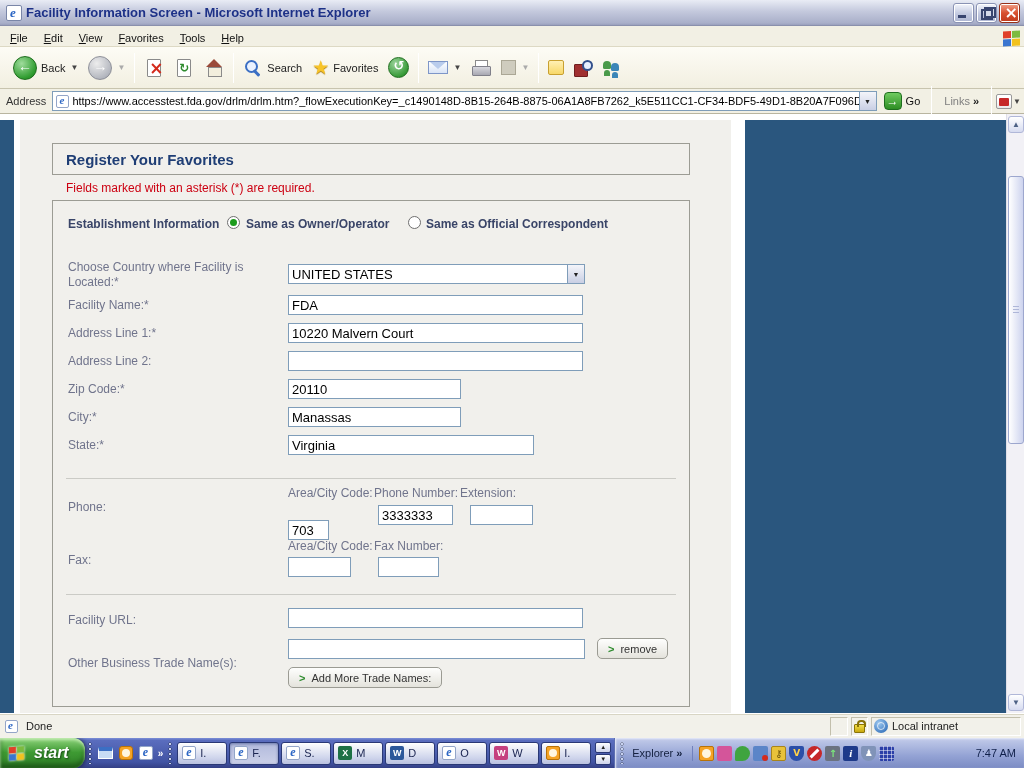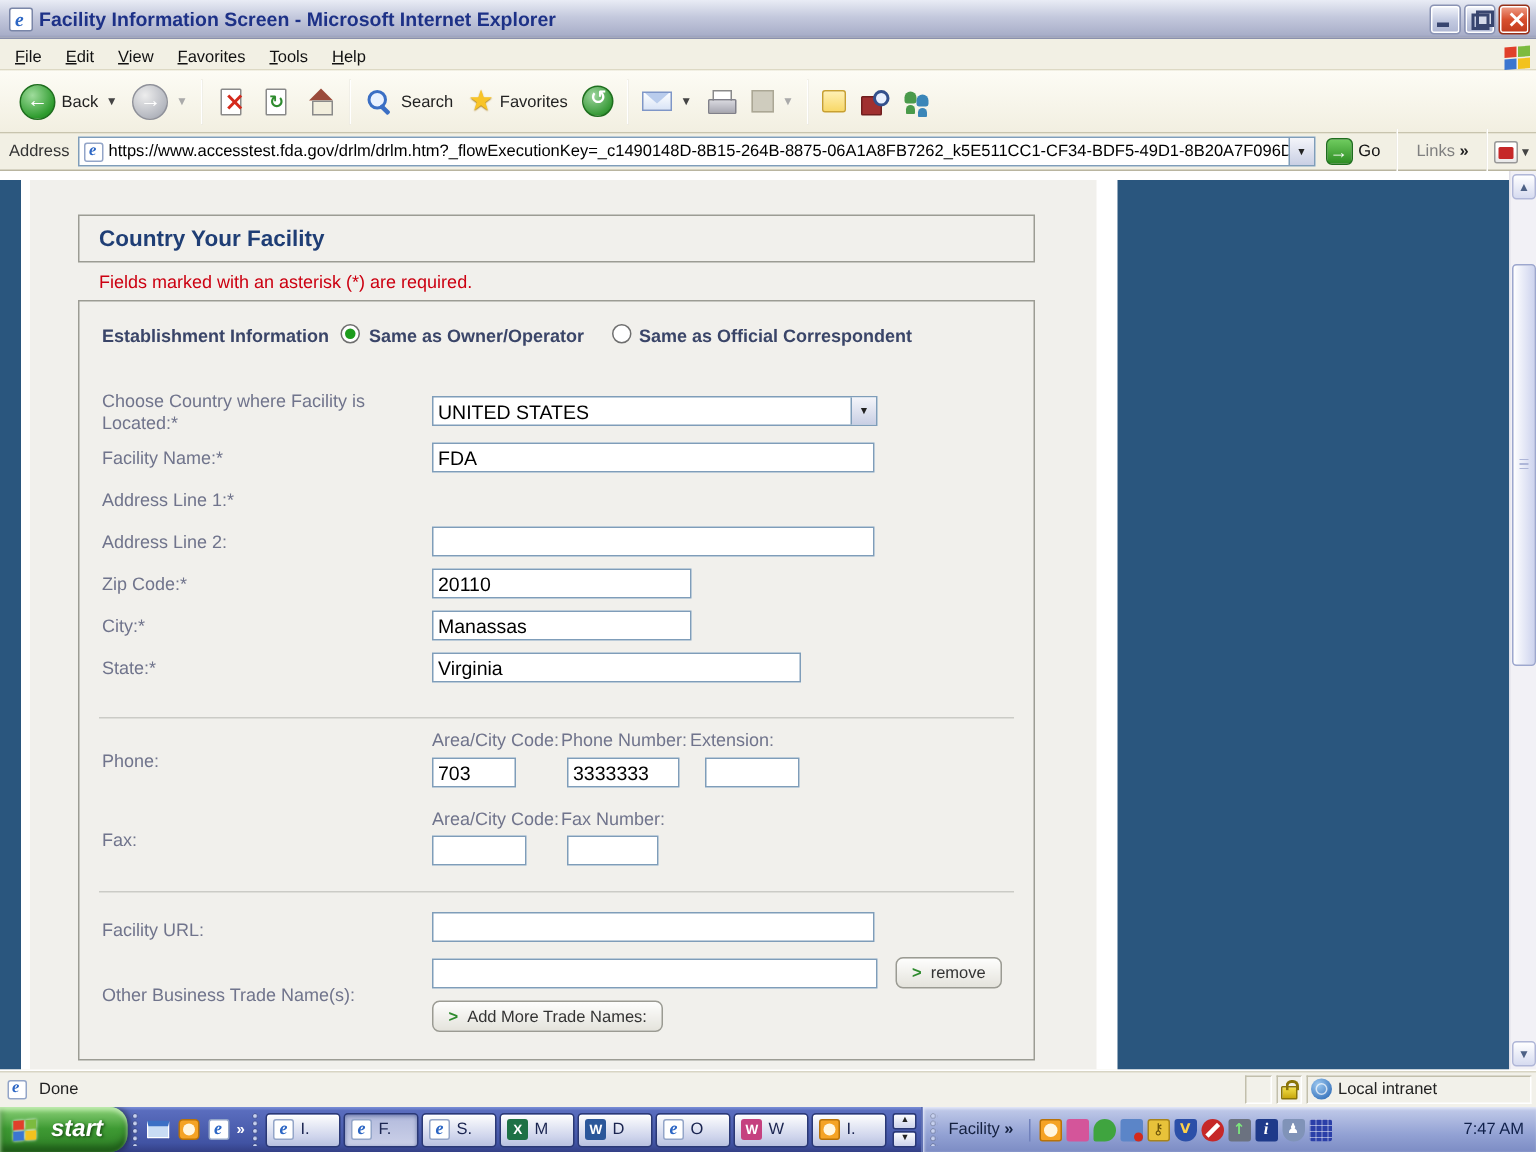--- a/index.html
+++ b/index.html
@@ -272,21 +272,21 @@
     <span class="pdf-ico"></span>
     <span class="drop">▼</span>
   </div>
 
   <div class="viewport">
     <div class="page-gray"></div>
     <div class="stripe-left"></div>
     <div class="stripe-right"></div>
 
     <div class="hdrbox">
-      <span class="hdr-title">Country Your Facility</span>
+      <span class="hdr-title">Register Your Favorites</span>
     </div>
     <div class="rednote">Fields marked with an asterisk (*) are required.</div>
 
     <div class="mainbox"></div>
 
     <span class="estlbl" style="left:68px;top:103px;">Establishment Information</span>
     <span class="rad sel" style="left:227px;top:102px;"></span>
     <span class="estlbl" style="left:246px;top:103px;text-align:center;">Same as Owner/Operator</span>
     <span class="rad" style="left:408px;top:102px;"></span>
     <span class="estlbl" style="left:426px;top:103px;">Same as Official Correspondent</span>
@@ -294,40 +294,41 @@
     <span class="flbl" style="left:68px;top:146px;width:205px;">Choose Country where Facility is Located:*</span>
     <span class="fsel" style="left:288px;top:150px;">
       <span class="fsel-text">UNITED STATES</span>
       <span class="fsel-btn">▼</span>
     </span>
 
     <span class="flbl" style="left:68px;top:184px;">Facility Name:*</span>
     <input class="fi" style="left: 288px; top: 181px; width: 295px;" value="FDA">
 
     <span class="flbl" style="left:68px;top:212px;">Address Line 1:*</span>
+    <input class="fi" style="left: 288px; top: 209px; width: 295px;" value="10220 Malvern Court">
 
     <span class="flbl" style="left:68px;top:240px;">Address Line 2:</span>
     <input class="fi" style="left: 288px; top: 237px; width: 295px;" value="">
 
     <span class="flbl" style="left:68px;top:268px;">Zip Code:*</span>
     <input class="fi" style="left: 288px; top: 265px; width: 173px;" value="20110">
 
     <span class="flbl" style="left:68px;top:296px;">City:*</span>
     <input class="fi" style="left: 288px; top: 293px; width: 173px;" value="Manassas">
 
     <span class="flbl" style="left:68px;top:324px;">State:*</span>
     <input class="fi" style="left: 288px; top: 321px; width: 246px;" value="Virginia">
 
     <div class="divider" style="top:364px;"></div>
 
     <span class="flbl" style="left:288px;top:372px;">Area/City Code:</span>
     <span class="flbl" style="left:374px;top:372px;">Phone Number:</span>
     <span class="flbl" style="left:460px;top:372px;">Extension:</span>
     <span class="flbl" style="left:68px;top:386px;">Phone:</span>
-    <input class="fi" style="left: 288px; top: 391px; width: 56px;" value="703">
+    <input class="fi" style="left: 288px; top: 406px; width: 41px;" value="703">
     <input class="fi" style="left: 378px; top: 391px; width: 75px;" value="3333333">
     <input class="fi" style="left: 470px; top: 391px; width: 63px;" value="">
 
     <span class="flbl" style="left:288px;top:425px;">Area/City Code:</span>
     <span class="flbl" style="left:374px;top:425px;">Fax Number:</span>
     <span class="flbl" style="left:68px;top:439px;">Fax:</span>
     <input class="fi" style="left: 288px; top: 443px; width: 63px;" value="">
     <input class="fi" style="left: 378px; top: 443px; width: 61px;" value="">
 
     <div class="divider" style="top:480px;"></div>
@@ -424,21 +425,21 @@
         <span>I.</span>
       </span>
 
     <span class="tscroll">
       <span>▲</span>
       <span>▼</span>
     </span>
 
     <span class="rightpanel">
       <span class="grip"></span>
-      <span class="desk-label">Facility</span>
+      <span class="desk-label">Explorer</span>
       <span class="chev2" style="color:#14203F;">»</span>
       <span class="tray">
         <span class="tico t-clock"></span>
         <span class="tico t-pink"></span>
         <span class="tico t-balloon"></span>
         <span class="tico t-people"></span>
         <span class="tico t-key"></span>
         <span class="tico t-vshield"></span>
         <span class="tico t-block"></span>
         <span class="tico t-up"></span>

